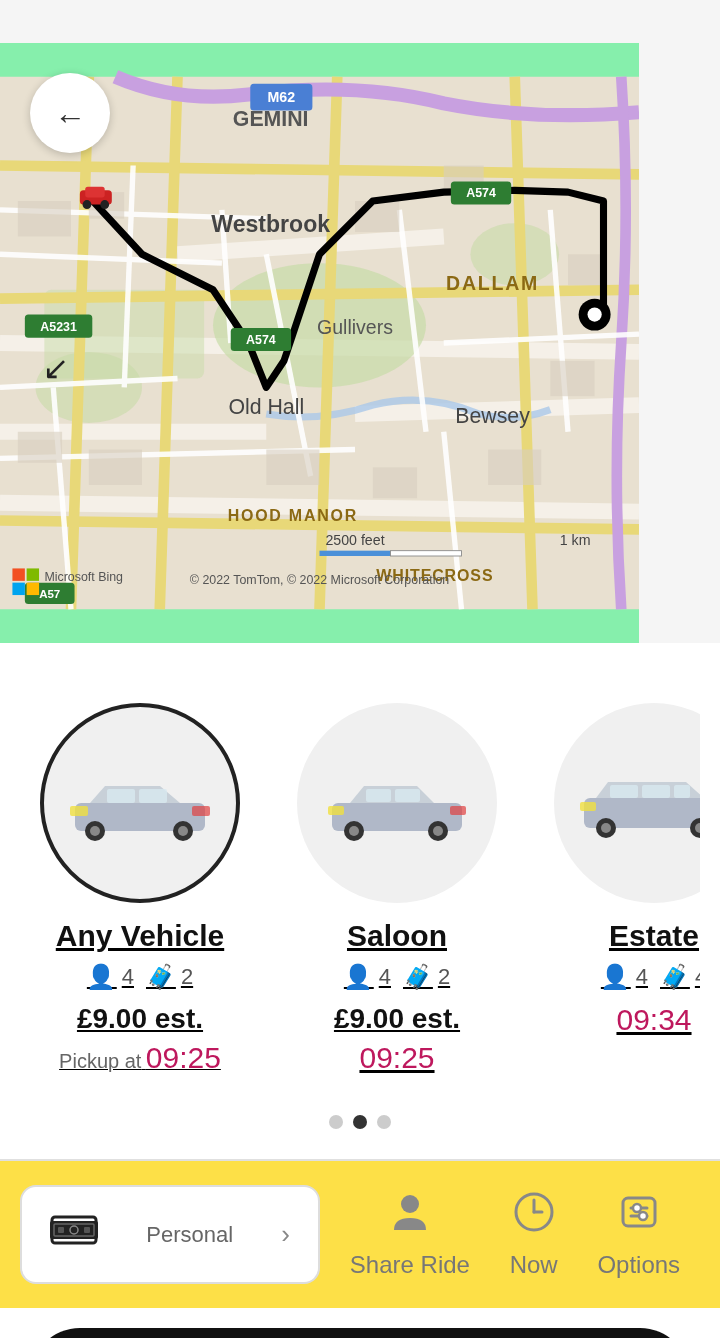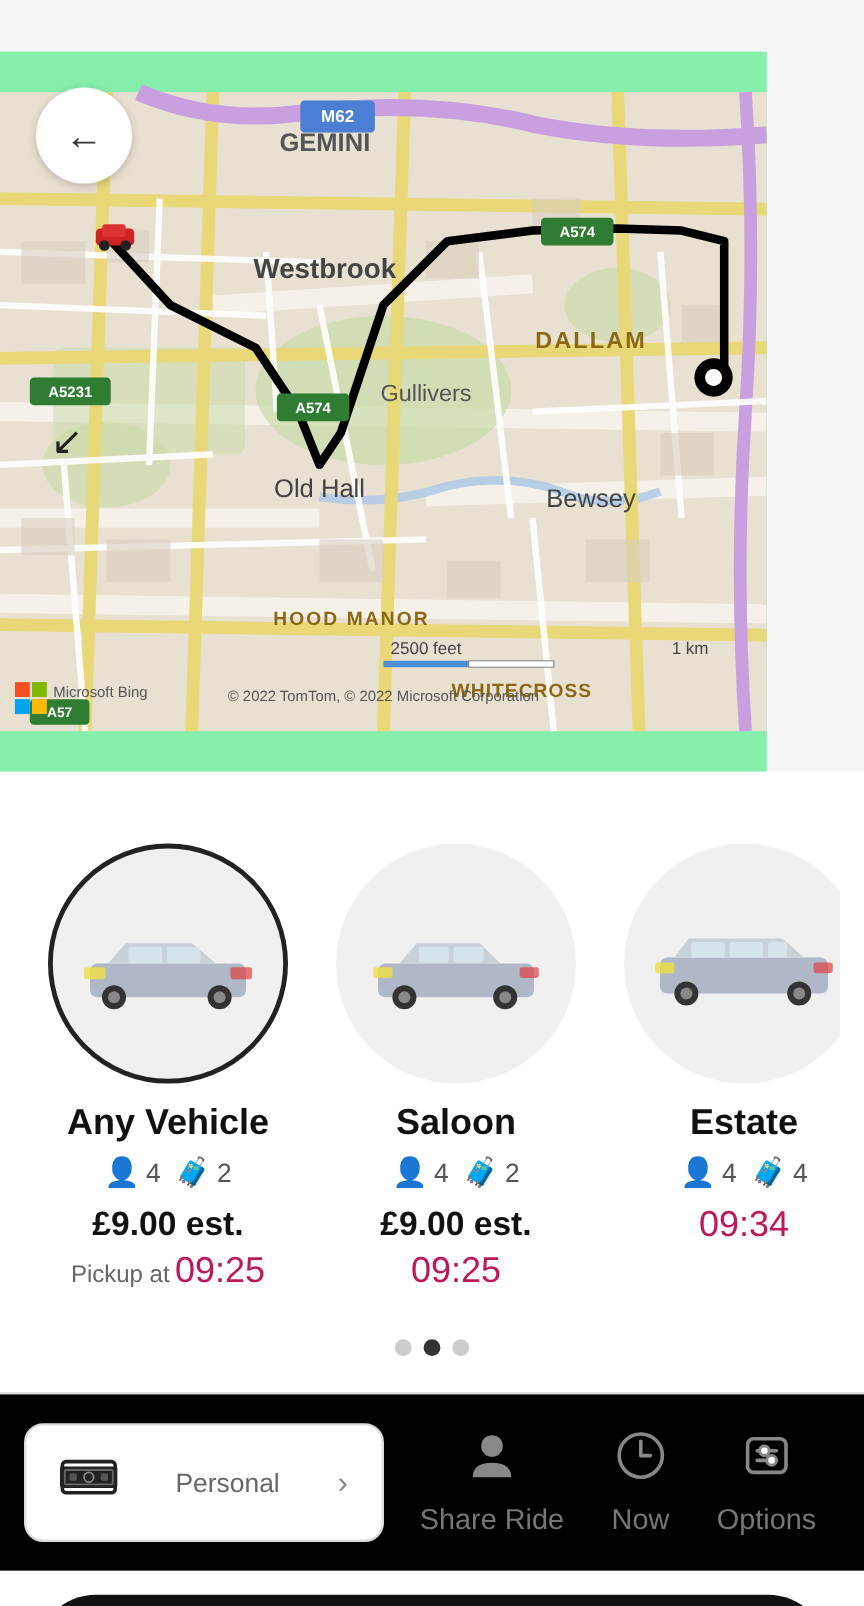--- a/index.html
+++ b/index.html
@@ -40,22 +40,23 @@
       color: #333;
     }
 
     
     .vehicles-section {
       background: white;
       padding: 40px 20px 20px;
     }
     .vehicles-carousel {
       display: flex;
-      gap: 0;
+      gap: 17px;
       overflow: hidden;
+      text-decoration: underline;
     }
     .vehicle-card {
       flex: 0 0 240px;
       display: flex;
       flex-direction: column;
       align-items: center;
       padding: 20px 10px;
       cursor: pointer;
     }
     .vehicle-card.selected .vehicle-circle {
@@ -122,21 +123,21 @@
       border-radius: 50%;
       background: #ccc;
     }
     .dot.active { background: #333; }
 
     
     .divider { width: 100%; height: 2px; background: #e0e0e0; }
 
     
     .bottom-bar {
-      background: #000000;
+      background: #fde047;
       padding: 24px 20px;
       display: flex;
       align-items: center;
       gap: 10px;
     }
     .payment-btn {
       flex: 0 0 300px;
       background: white;
       border: 2px solid #ddd;
       border-radius: 16px;

